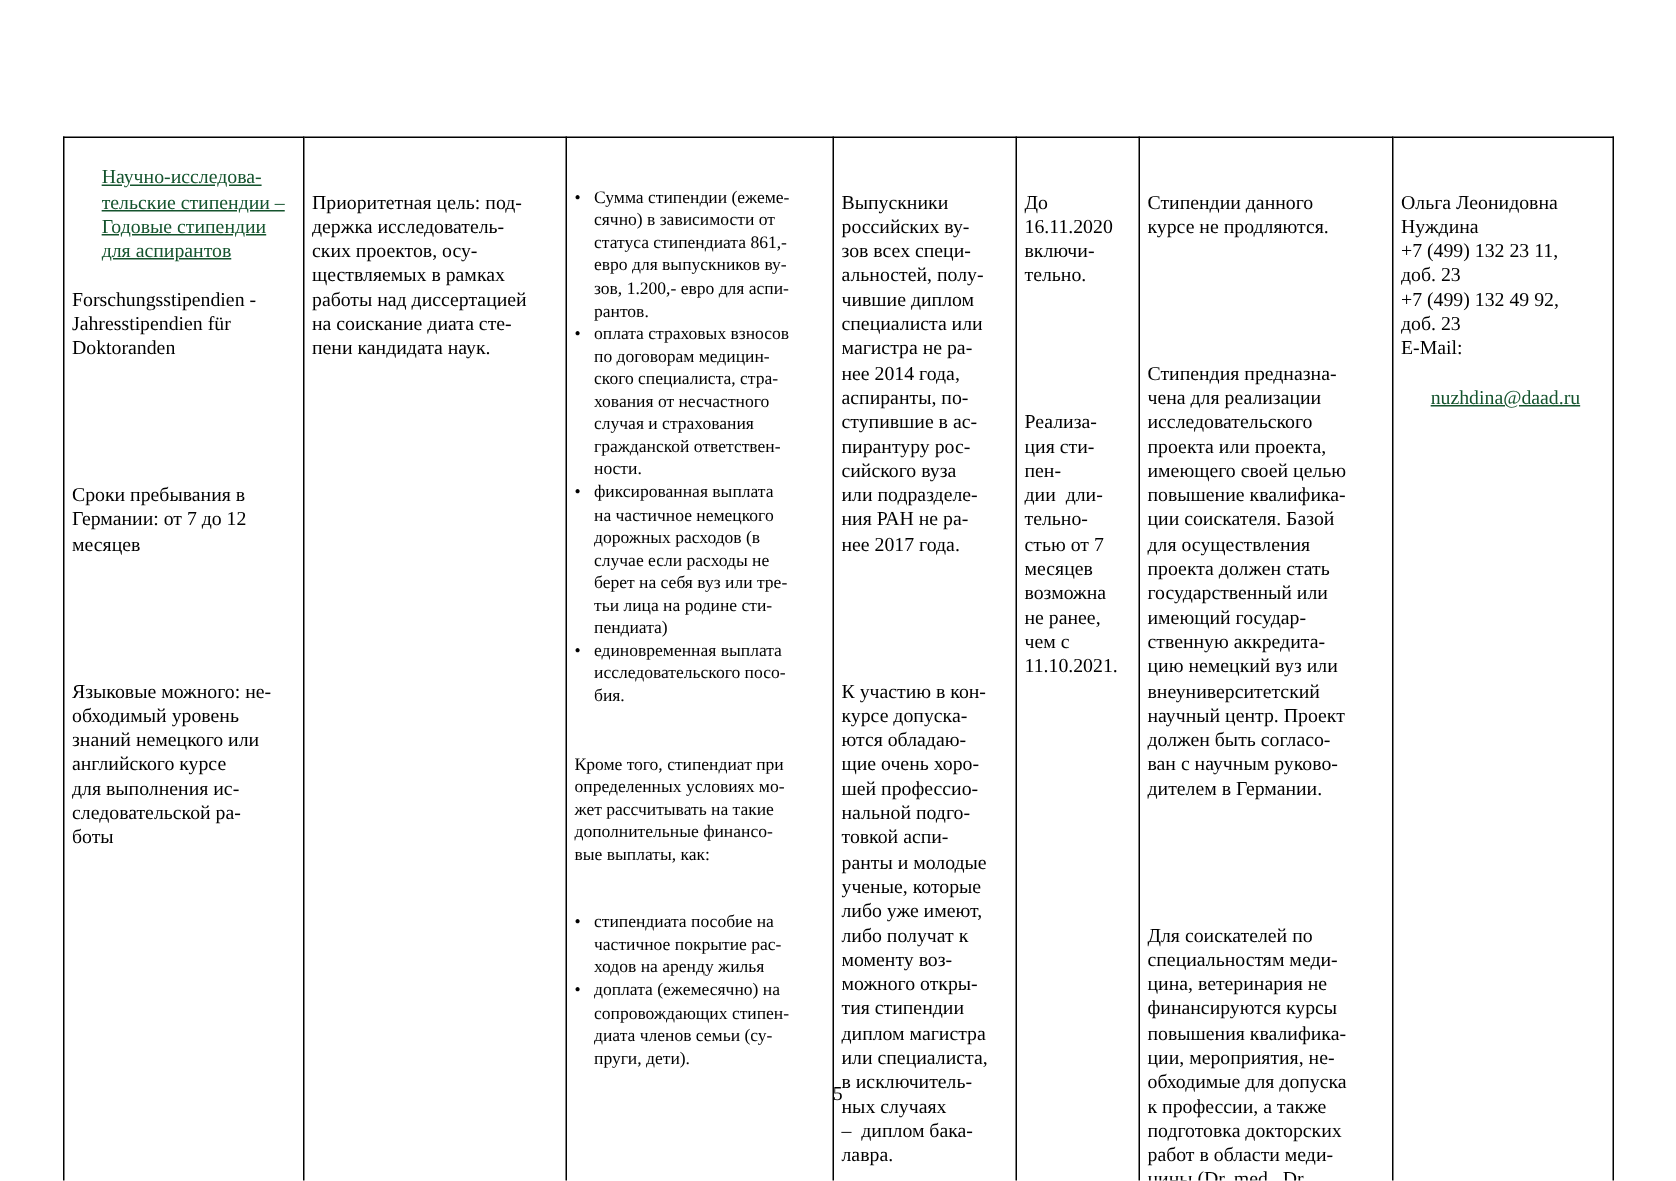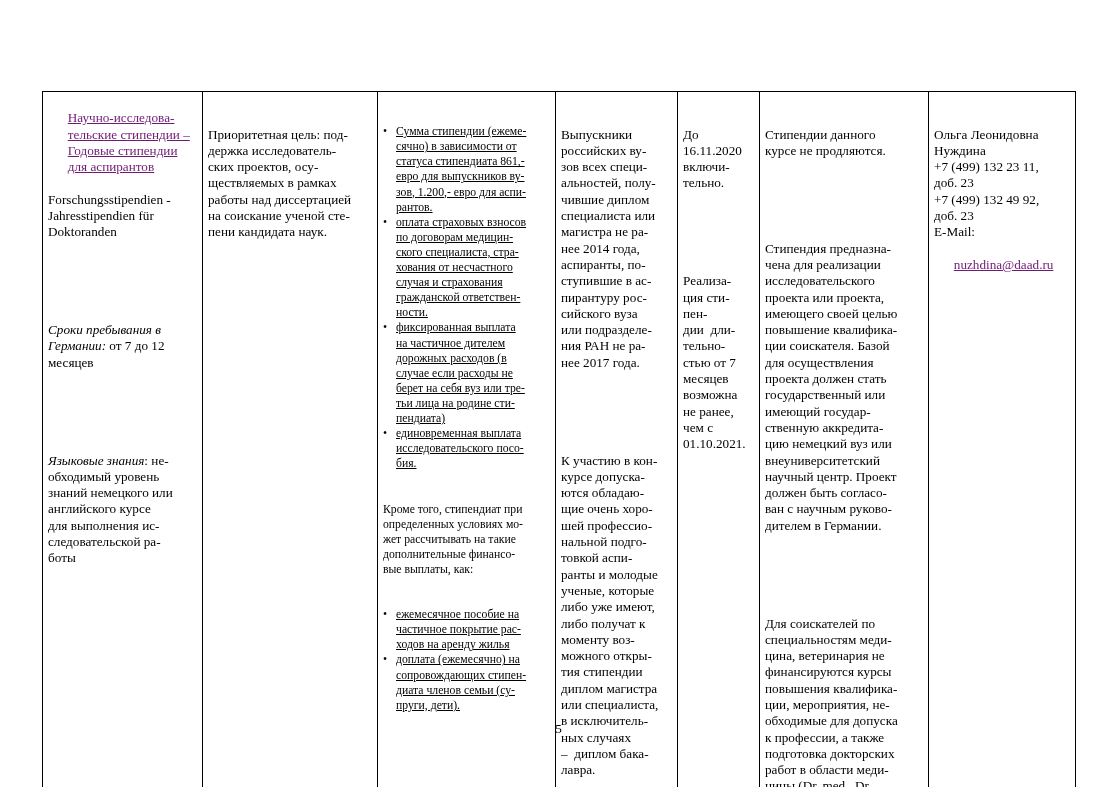--- a/index.html
+++ b/index.html
@@ -26,29 +26,29 @@
     line-height: 16.3px;
     white-space: pre;
     overflow: hidden;
   }
   td.benefits-cell {
     font-size: 11.7px;
     line-height: 15.1px;
   }
   .gap   { height: 16.3px; }
   .gap-lg{ height: 24px; }
-  .it { font-style: italic; }
+  .it { }
   a.doclink {
-    color: #701a75;
+    color: #14532d;
     text-decoration: underline;
     display: inline-block;
   }
   .bullet-row { display: flex; }
   .bullet-dot { flex: 0 0 13px; }
-  .bullet-text { flex: 1 1 auto; text-decoration: underline; }
+  .bullet-text { flex: 1 1 auto; }
   .page-number {
     position: absolute;
     top: 721px; left: 0;
     width: 1117px;
     text-align: center;
     font-size: 13.2px;
   }
 </style>
 </head>
 <body>
@@ -72,66 +72,66 @@
 Годовые стипендии
 для аспирантов</a>
       <div>Forschungsstipendien -
 Jahresstipendien für
 Doktoranden</div>
       <div class="gap"></div>
       <div><span class="it">Сроки пребывания в
 Германии:</span><span> от 7 до 12
 месяцев</span></div>
       <div class="gap"></div>
-      <div><span class="it">Языковые знания</span><span>: не-
+      <div><span class="it">Языковые можного</span><span>: не-
 обходимый уровень
 знаний немецкого или
 английского курсе
 для выполнения ис-
 следовательской ра-
 боты</span></div>
     </td>
 
     <td>
       <div>Приоритетная цель: под-
 держка исследователь-
 ских проектов, осу-
 ществляемых в рамках
 работы над диссертацией
-на соискание ученой сте-
+на соискание диата сте-
 пени кандидата наук.</div>
     </td>
 
     <td class="benefits-cell">
       <div><div class="bullet-row"><span class="bullet-dot">•</span><span class="bullet-text">Сумма стипендии (ежеме-
 сячно) в зависимости от
 статуса стипендиата 861,-
 евро для выпускников ву-
 зов, 1.200,- евро для аспи-
 рантов.</span></div><div class="bullet-row"><span class="bullet-dot">•</span><span class="bullet-text">оплата страховых взносов
 по договорам медицин-
 ского специалиста, стра-
 хования от несчастного
 случая и страхования
 гражданской ответствен-
 ности.</span></div><div class="bullet-row"><span class="bullet-dot">•</span><span class="bullet-text">фиксированная выплата
-на частичное дителем
+на частичное немецкого
 дорожных расходов (в
 случае если расходы не
 берет на себя вуз или тре-
 тьи лица на родине сти-
 пендиата)</span></div><div class="bullet-row"><span class="bullet-dot">•</span><span class="bullet-text">единовременная выплата
 исследовательского посо-
 бия.</span></div></div>
       <div>Кроме того, стипендиат при
 определенных условиях мо-
 жет рассчитывать на такие
 дополнительные финансо-
 вые выплаты, как:</div>
-      <div><div class="bullet-row"><span class="bullet-dot">•</span><span class="bullet-text">ежемесячное пособие на
+      <div><div class="bullet-row"><span class="bullet-dot">•</span><span class="bullet-text">стипендиата пособие на
 частичное покрытие рас-
 ходов на аренду жилья</span></div><div class="bullet-row"><span class="bullet-dot">•</span><span class="bullet-text">доплата (ежемесячно) на
 сопровождающих стипен-
 диата членов семьи (су-
 пруги, дети).</span></div></div>
       <div class="gap-lg"></div>
       
     </td>
 
     <td>
@@ -182,21 +182,21 @@
       <div>Реализа-
 ция сти-
 пен-
 дии  дли-
 тельно-
 стью от 7
 месяцев
 возможна
 не ранее,
 чем с
-01.10.2021.</div>
+11.10.2021.</div>
     </td>
 
     <td>
       <div>Стипендии данного
 курсе не продляются.</div>
       <div class="gap"></div>
       <div>Стипендия предназна-
 чена для реализации
 исследовательского
 проекта или проекта,

